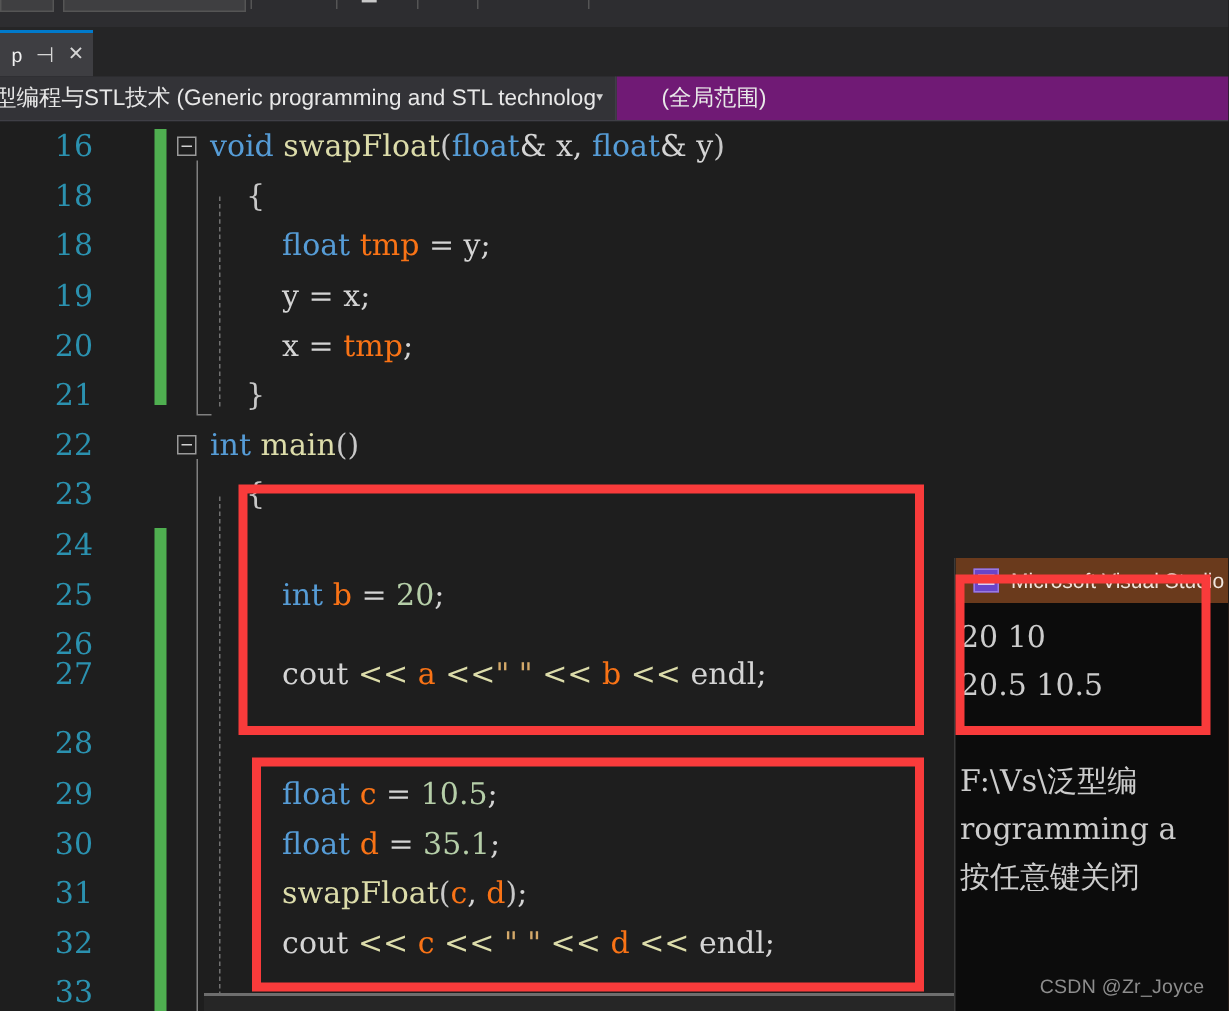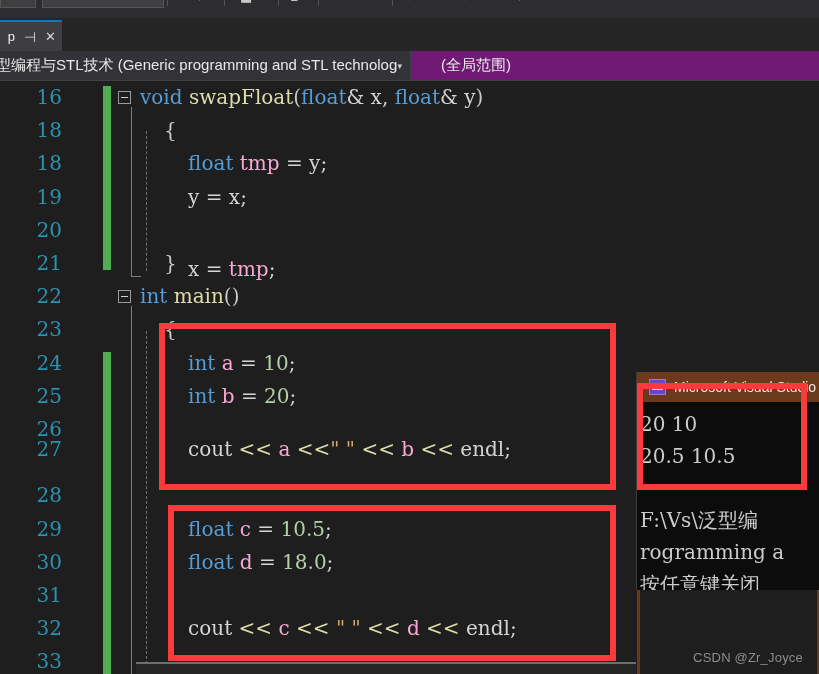--- a/index.html
+++ b/index.html
@@ -176,21 +176,21 @@
     left: 140px;
     color: #d4d4d4;
     font-family: "DejaVu Serif", serif;
     font-size: 20px;
     line-height: 33.2px;
     white-space: pre;
     letter-spacing: 0px;
   }
   .kw   { color: #569cd6; }
   .fn   { color: #dcdcaa; }
-  .var  { color: #f9a8d4; }
+  .var  { color: #f97316; }
   .num  { color: #b5cea8; }
   .op   { color: #d4d4d4; }
   .str  { color: #d4a96a; }
   .shift{ color: #dcdcaa; }
   .pn   { color: #c8c8c8; }
 
   
   .changebar {
     position: absolute;
     left: 103px;
@@ -245,21 +245,21 @@
     border: 6px solid #f93b3b;
     box-sizing: border-box;
     pointer-events: none;
   }
 
   
   .console {
     position: absolute;
     left: 637px; top: 372px;
     width: 182px;
-    height: 218px;
+    height: 302px;
     background: #0c0c0c;
     overflow: hidden;
     box-shadow: -1px 0 0 #3a3a3a;
   }
   .console-titlebar {
     position: absolute;
     left: 0; top: 0;
     width: 182px; height: 30px;
     background: #6a3a1c;
     display: flex;
@@ -399,37 +399,36 @@
         <div class="line-row" style="top: 66.4px;">
           <div class="lineno">18</div>
           <div class="codetext" style="left: 188.08px;"><span class="kw">float</span><span class="op"> </span><span class="var">tmp</span><span class="op"> = </span><span class="op">y</span><span class="op">;</span></div>
         </div>
         <div class="line-row" style="top: 99.6px;">
           <div class="lineno">19</div>
           <div class="codetext" style="left: 188.08px;"><span class="op">y = x;</span></div>
         </div>
         <div class="line-row" style="top: 132.8px;">
           <div class="lineno">20</div>
-          <div class="codetext" style="left: 188.08px; margin-top: 39px;"><span class="op">x = </span><span class="var">tmp</span><span class="op">;</span></div>
+          <div class="codetext" style="left: 188.08px;"><span class="op">x = </span><span class="var">tmp</span><span class="op">;</span></div>
         </div>
         <div class="line-row" style="top: 166px;">
           <div class="lineno">21</div>
           <div class="codetext" style="left: 164.04px;"><span class="pn">}</span></div>
         </div>
         <div class="line-row" style="top: 199.2px;">
           <div class="lineno">22</div>
           <div class="codetext" style="left: 140px;"><span class="kw">int</span><span class="op"> </span><span class="fn">main</span><span class="pn">()</span></div>
         </div>
         <div class="line-row" style="top: 232.4px;">
           <div class="lineno">23</div>
           <div class="codetext" style="left: 164.04px;"><span class="pn">{</span></div>
         </div>
         <div class="line-row" style="top: 265.6px;">
           <div class="lineno">24</div>
-          <div class="codetext" style="left: 188.08px;"><span class="kw">int</span><span class="op"> </span><span class="var">a</span><span class="op"> = </span><span class="num">10</span><span class="op">;</span></div>
         </div>
         <div class="line-row" style="top: 298.8px;">
           <div class="lineno">25</div>
           <div class="codetext" style="left: 188.08px;"><span class="kw">int</span><span class="op"> </span><span class="var">b</span><span class="op"> = </span><span class="num">20</span><span class="op">;</span></div>
         </div>
         <div class="line-row" style="top: 332px;">
           <div class="lineno">26</div>
         </div>
         <div class="line-row" style="top: 352px;">
           <div class="lineno">27</div>
@@ -438,24 +437,25 @@
         <div class="line-row" style="top: 398.4px;">
           <div class="lineno">28</div>
           <div class="codetext" style="left: 140px;"></div>
         </div>
         <div class="line-row" style="top: 431.6px;">
           <div class="lineno">29</div>
           <div class="codetext" style="left: 188.08px;"><span class="kw">float</span><span class="op"> </span><span class="var">c</span><span class="op"> = </span><span class="num">10.5</span><span class="op">;</span></div>
         </div>
         <div class="line-row" style="top: 464.8px;">
           <div class="lineno">30</div>
-          <div class="codetext" style="left: 188.08px;"><span class="kw">float</span><span class="op"> </span><span class="var">d</span><span class="op"> = </span><span class="num">18.0</span><span class="op">;</span></div>
+          <div class="codetext" style="left: 188.08px;"><span class="kw">float</span><span class="op"> </span><span class="var">d</span><span class="op"> = </span><span class="num">35.1</span><span class="op">;</span></div>
         </div>
         <div class="line-row" style="top: 498px;">
           <div class="lineno">31</div>
+          <div class="codetext" style="left: 188.08px;"><span class="fn">swapFloat</span><span class="pn">(</span><span class="var">c</span><span class="op">, </span><span class="var">d</span><span class="pn">)</span><span class="op">;</span></div>
         </div>
         <div class="line-row" style="top: 531.2px;">
           <div class="lineno">32</div>
           <div class="codetext" style="left: 188.08px;"><span class="op">cout</span><span class="shift"> &lt;&lt; </span><span class="var">c</span><span class="shift"> &lt;&lt; </span><span class="str">" "</span><span class="shift"> &lt;&lt; </span><span class="var">d</span><span class="shift"> &lt;&lt; </span><span class="op">endl</span><span class="op">;</span></div>
         </div>
         <div class="line-row" style="top: 564.4px;">
           <div class="lineno">33</div>
           <div class="codetext" style="left: 140px;"></div>
         </div>
       </div>

